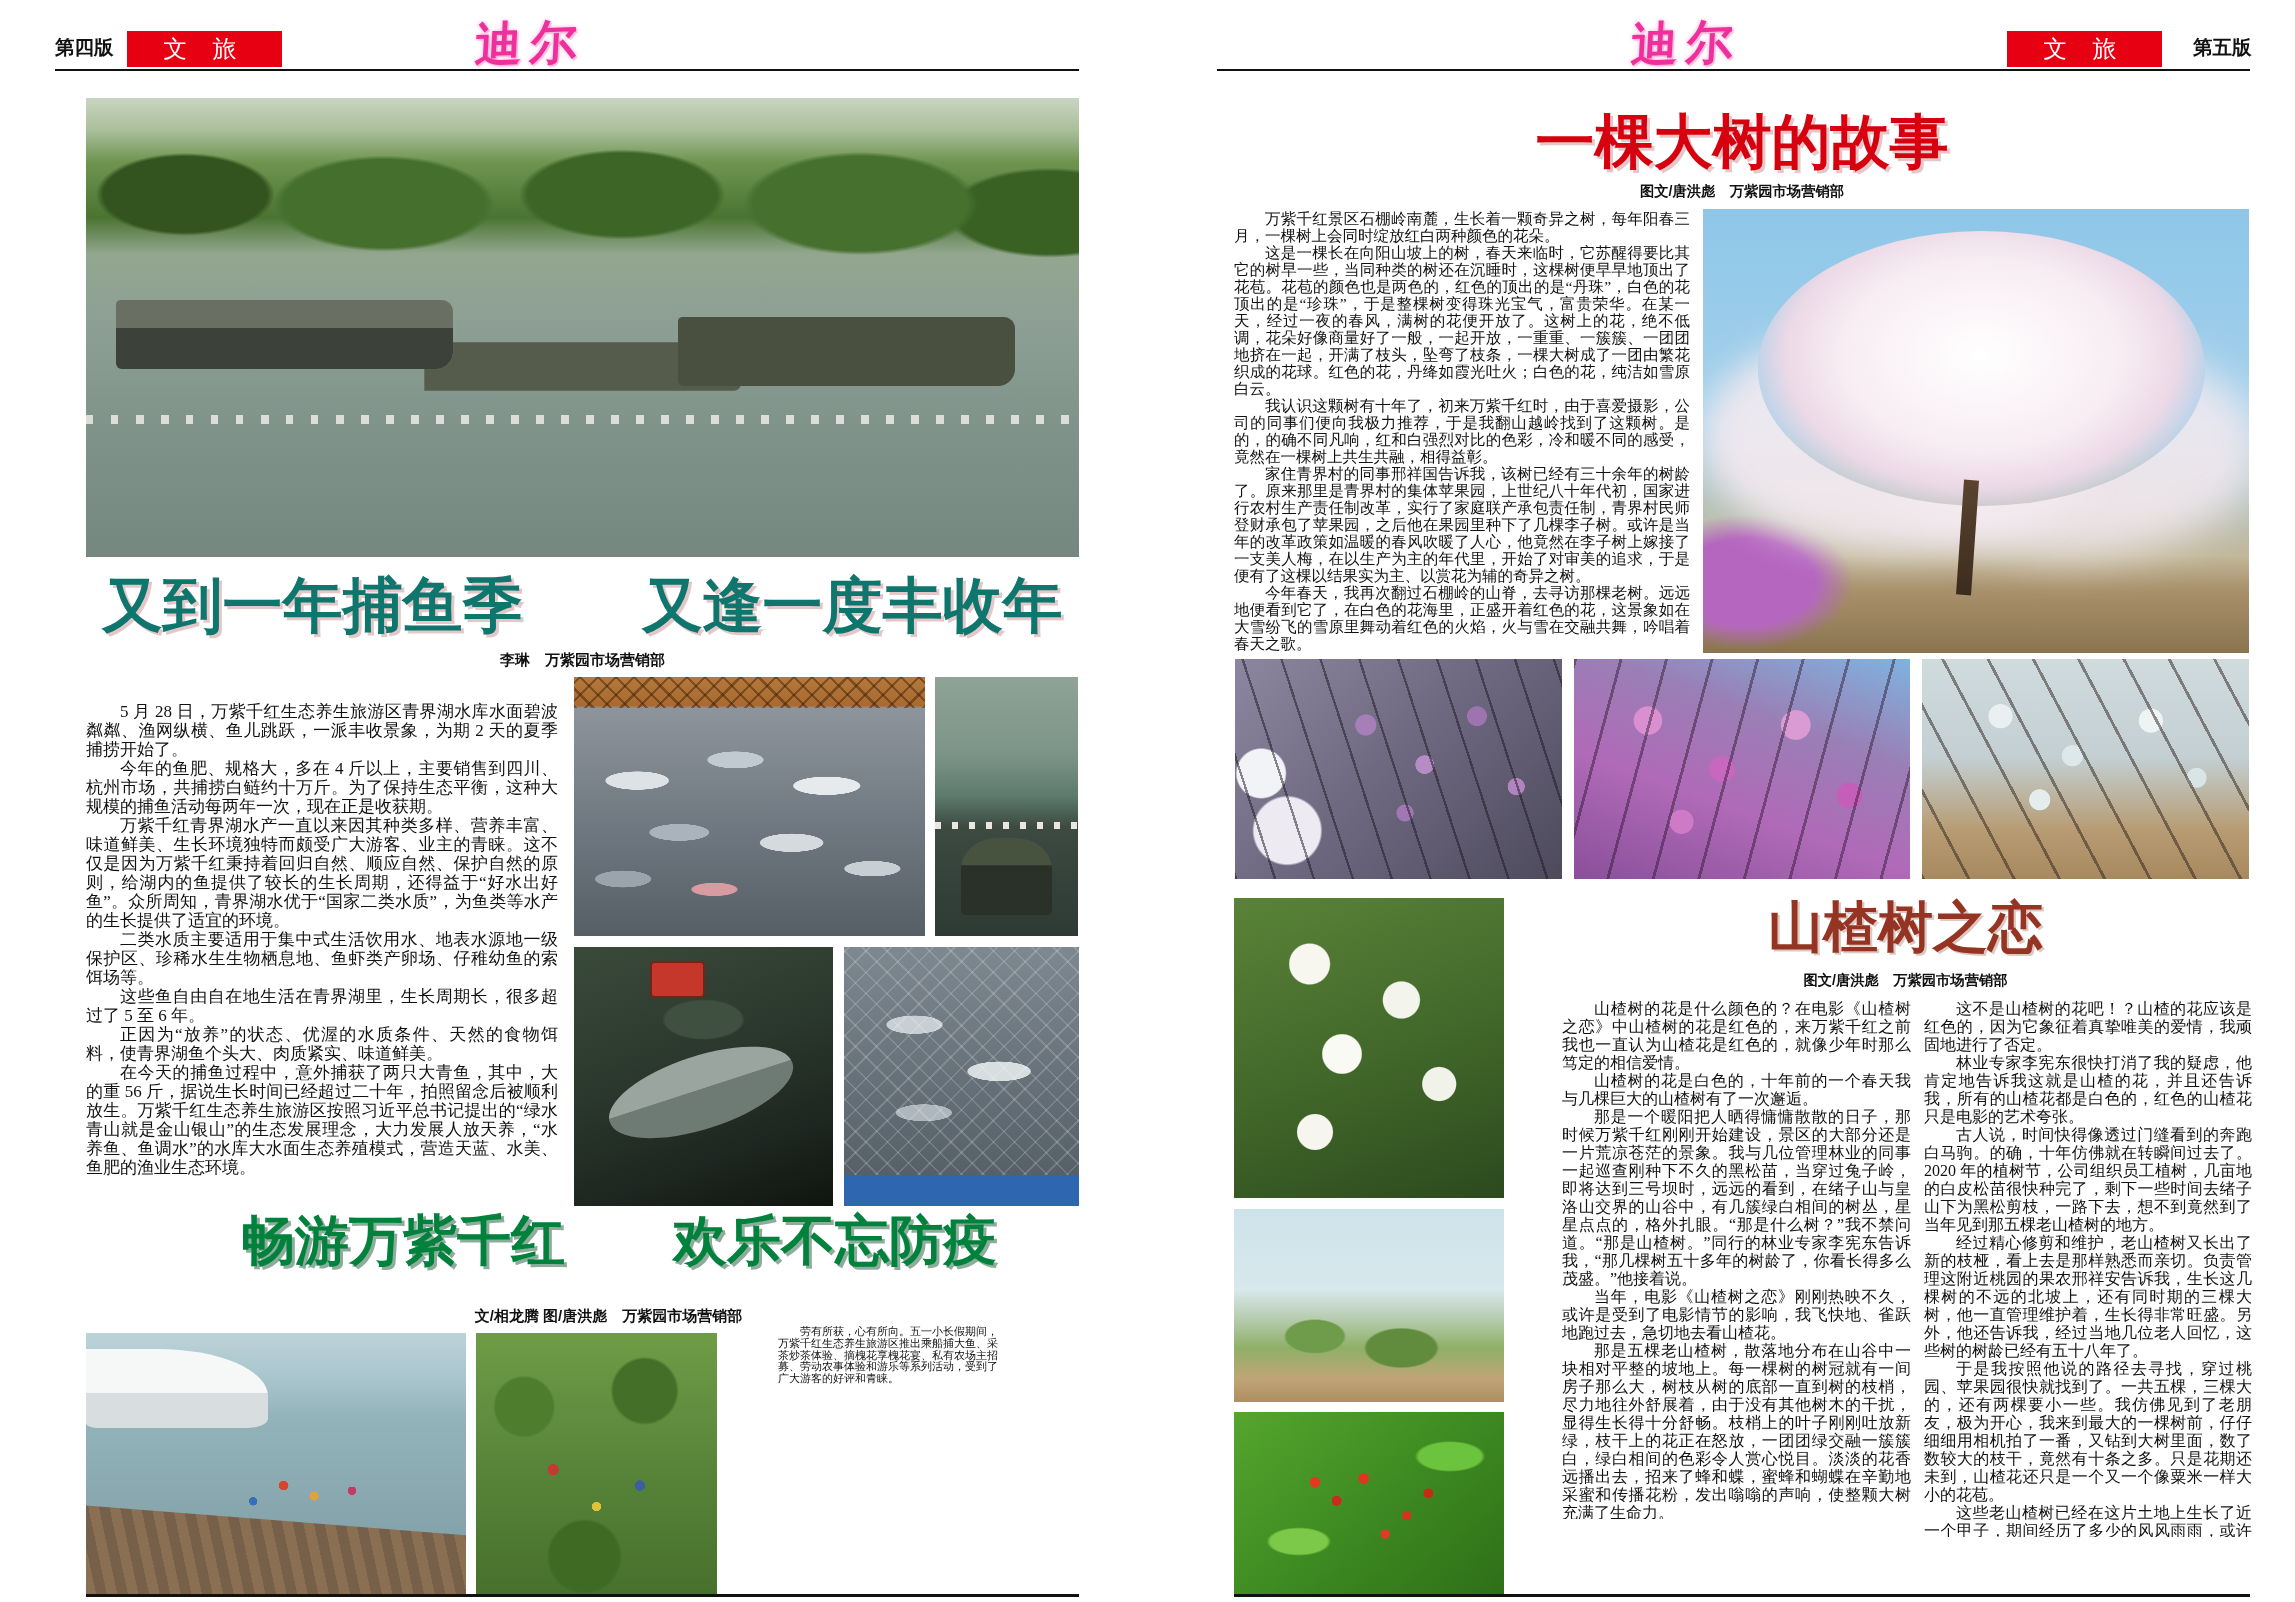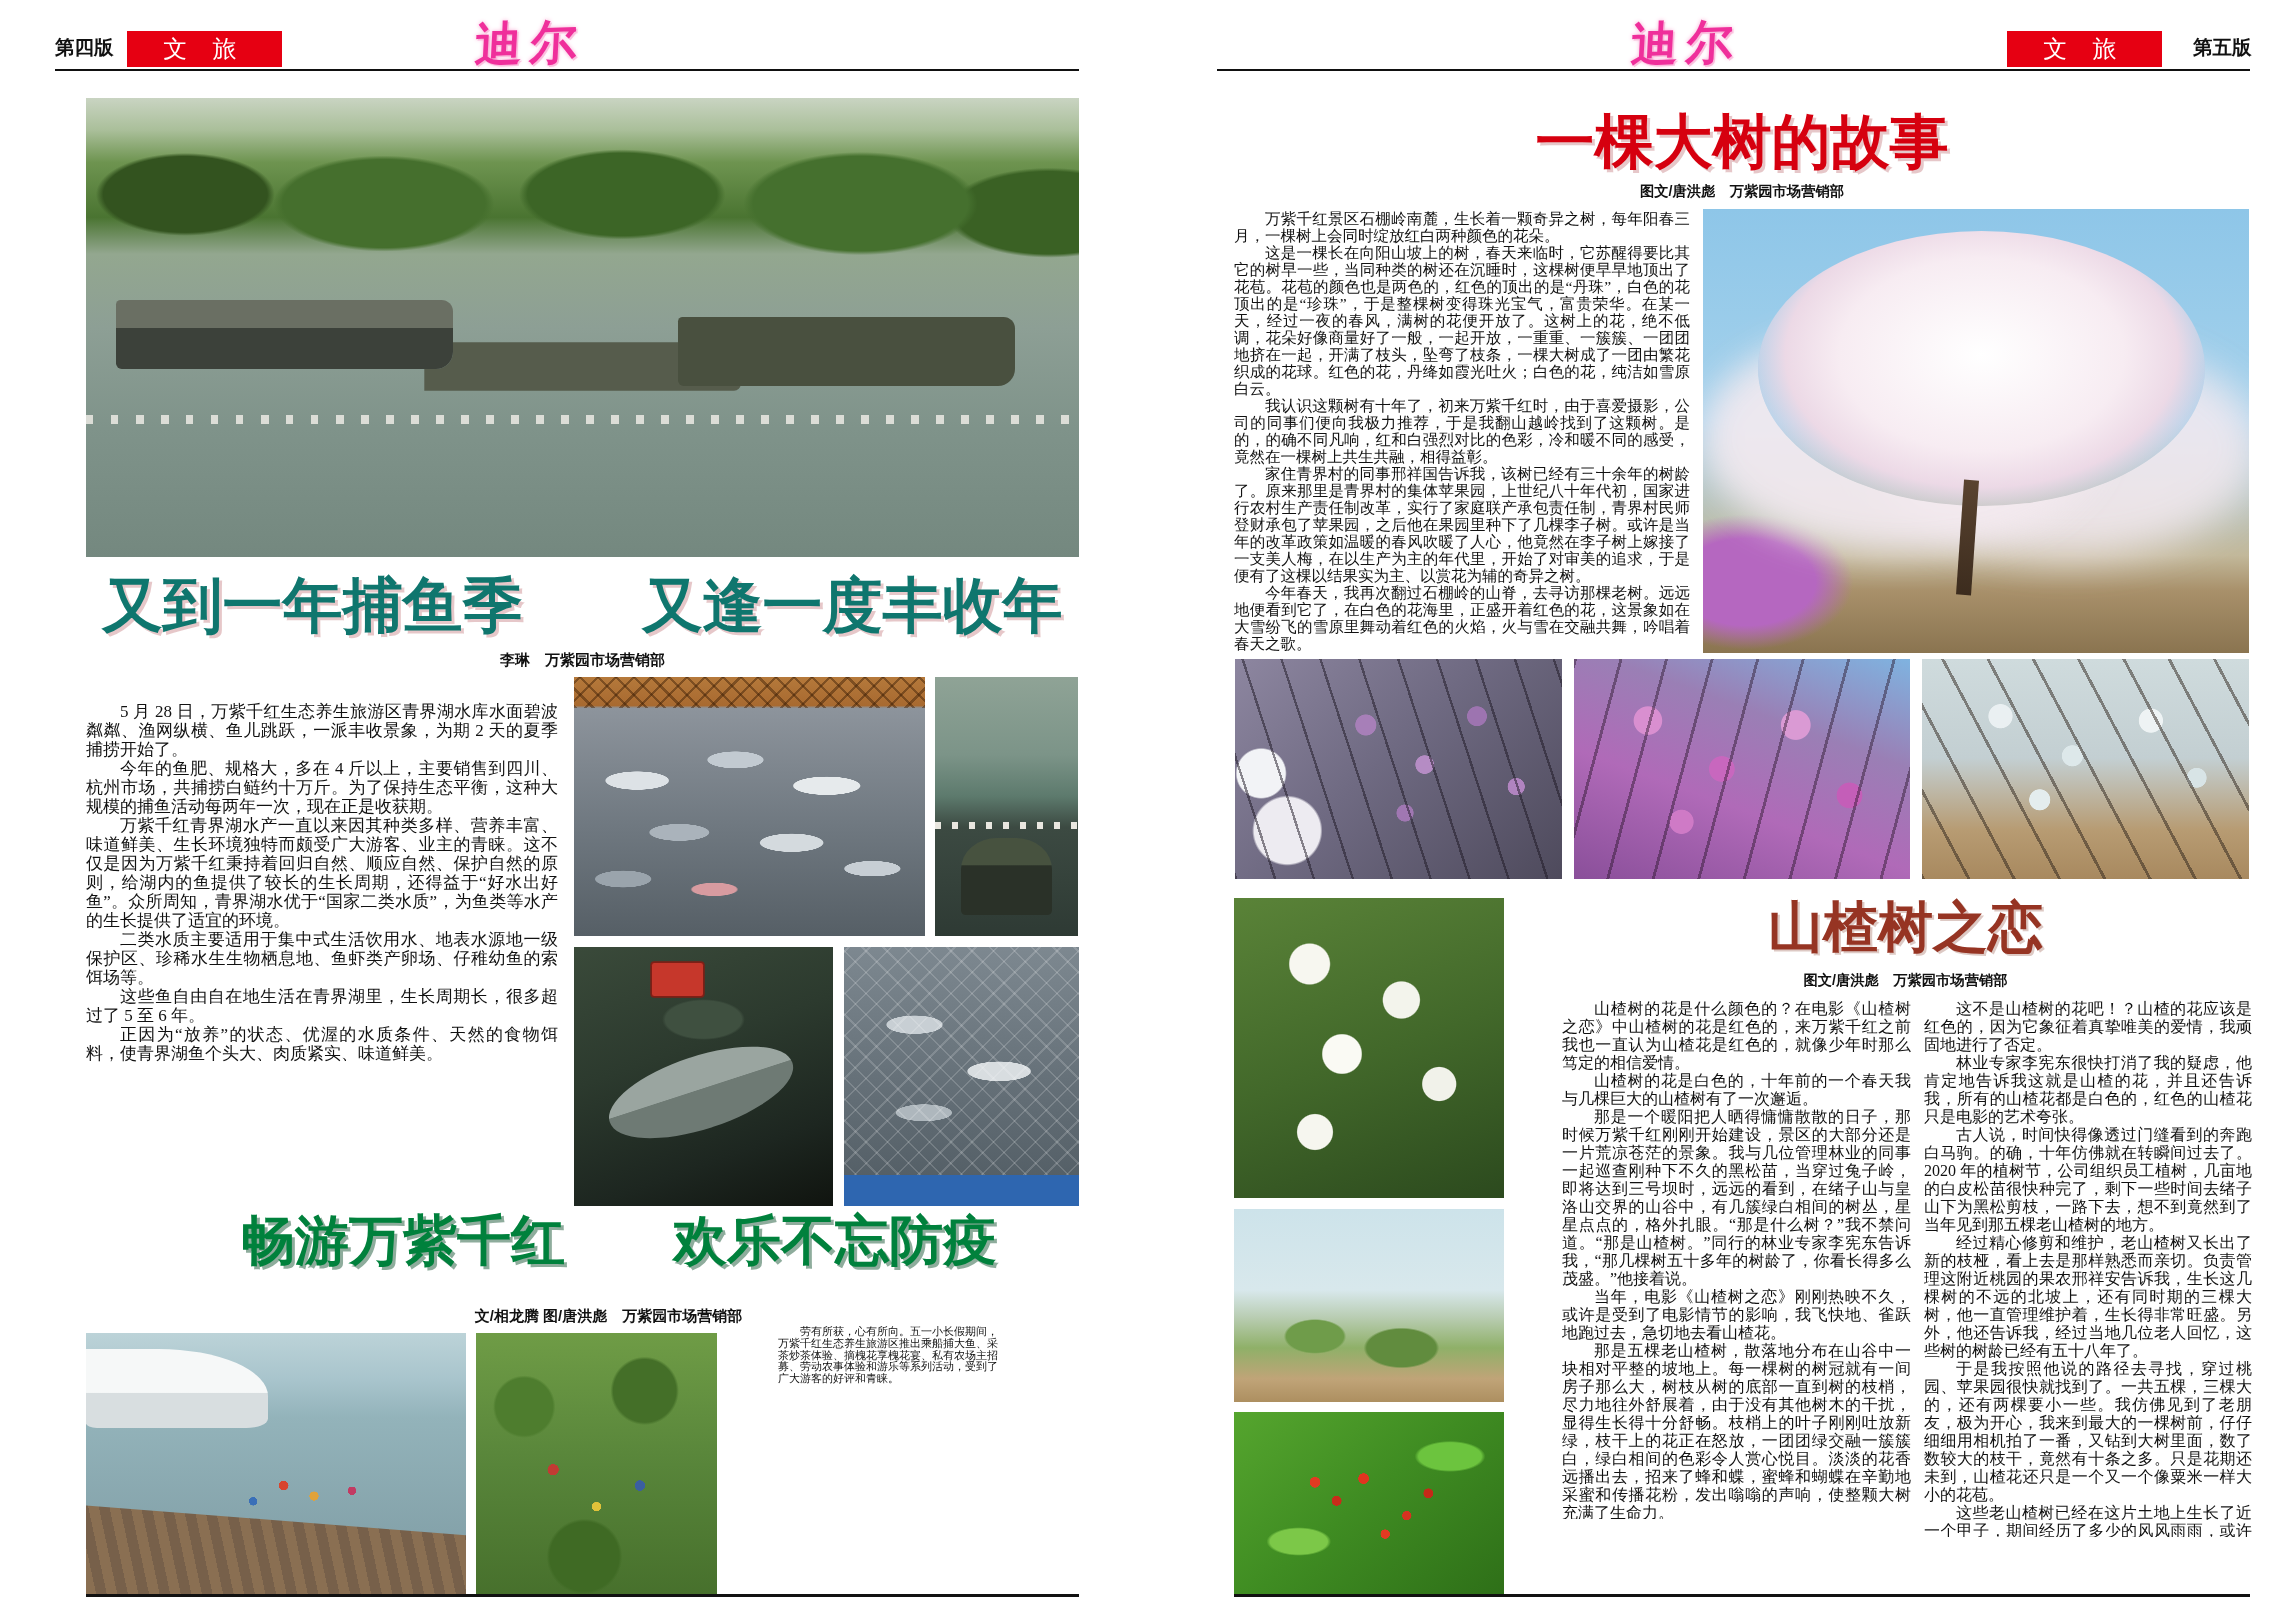--- a/index.html
+++ b/index.html
@@ -176,20 +176,21 @@
 <div class="abs headline" id="headline-fishing">又到一年捕鱼季　　又逢一度丰收年</div>
 <div class="abs byline" id="byline-fishing">李琳　万紫园市场营销部</div>
 
 <div class="abs textcol" id="a1-col">
   <p>5 月 28 日，万紫千红生态养生旅游区青界湖水库水面碧波粼粼、渔网纵横、鱼儿跳跃，一派丰收景象，为期 2 天的夏季捕捞开始了。</p>
   <p>今年的鱼肥、规格大，多在 4 斤以上，主要销售到四川、杭州市场，共捕捞白鲢约十万斤。为了保持生态平衡，这种大规模的捕鱼活动每两年一次，现在正是收获期。</p>
   <p>万紫千红青界湖水产一直以来因其种类多样、营养丰富、味道鲜美、生长环境独特而颇受广大游客、业主的青睐。这不仅是因为万紫千红秉持着回归自然、顺应自然、保护自然的原则，给湖内的鱼提供了较长的生长周期，还得益于“好水出好鱼”。众所周知，青界湖水优于“国家二类水质”，为鱼类等水产的生长提供了适宜的环境。</p>
   <p>二类水质主要适用于集中式生活饮用水、地表水源地一级保护区、珍稀水生生物栖息地、鱼虾类产卵场、仔稚幼鱼的索饵场等。</p>
   <p>这些鱼自由自在地生活在青界湖里，生长周期长，很多超过了 5 至 6 年。</p>
   <p>正因为“放养”的状态、优渥的水质条件、天然的食物饵料，使青界湖鱼个头大、肉质紧实、味道鲜美。</p>
+  <p>在今天的捕鱼过程中，意外捕获了两只大青鱼，其中，大的重 56 斤，据说生长时间已经超过二十年，拍照留念后被顺利放生。万紫千红生态养生旅游区按照习近平总书记提出的“绿水青山就是金山银山”的生态发展理念，大力发展人放天养，“水养鱼、鱼调水”的水库大水面生态养殖模式，营造天蓝、水美、鱼肥的渔业生态环境。</p>
 </div>
 
 <div class="photo" id="photo-fishpile"></div>
 <div class="photo" id="photo-boatfloats"></div>
 <div class="photo" id="photo-carp"></div>
 <div class="photo" id="photo-netfish"></div>
 
 <div class="abs headline" id="headline-tour">畅游万紫千红　　欢乐不忘防疫</div>
 <div class="abs byline" id="byline-tour">文/相龙腾 图/唐洪彪　万紫园市场营销部</div>
 

